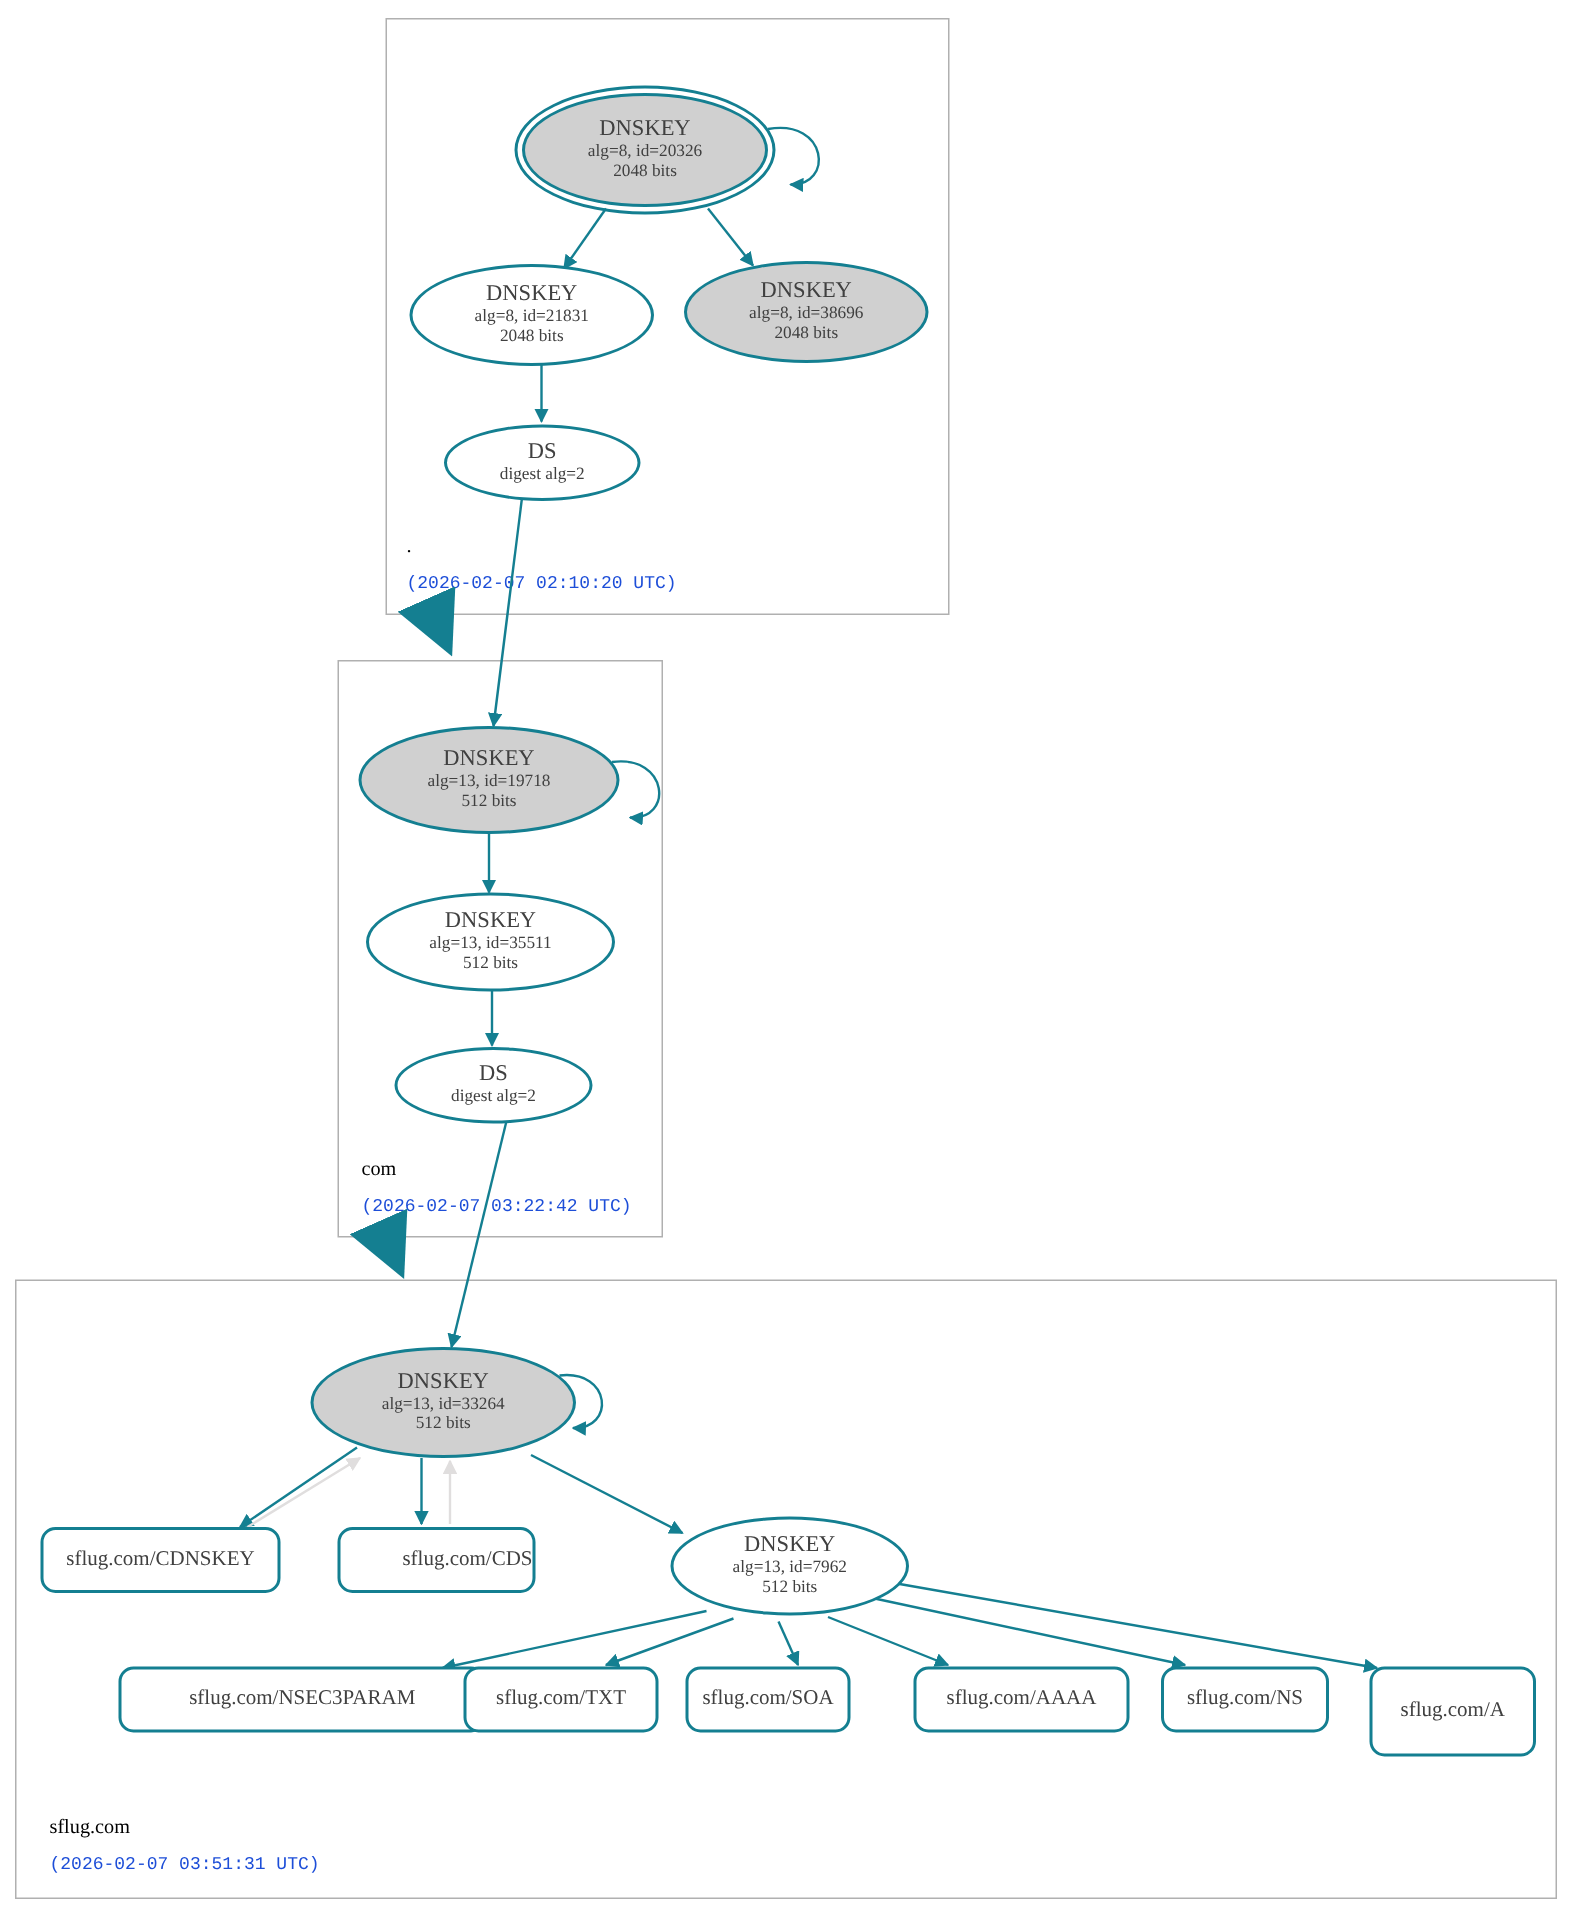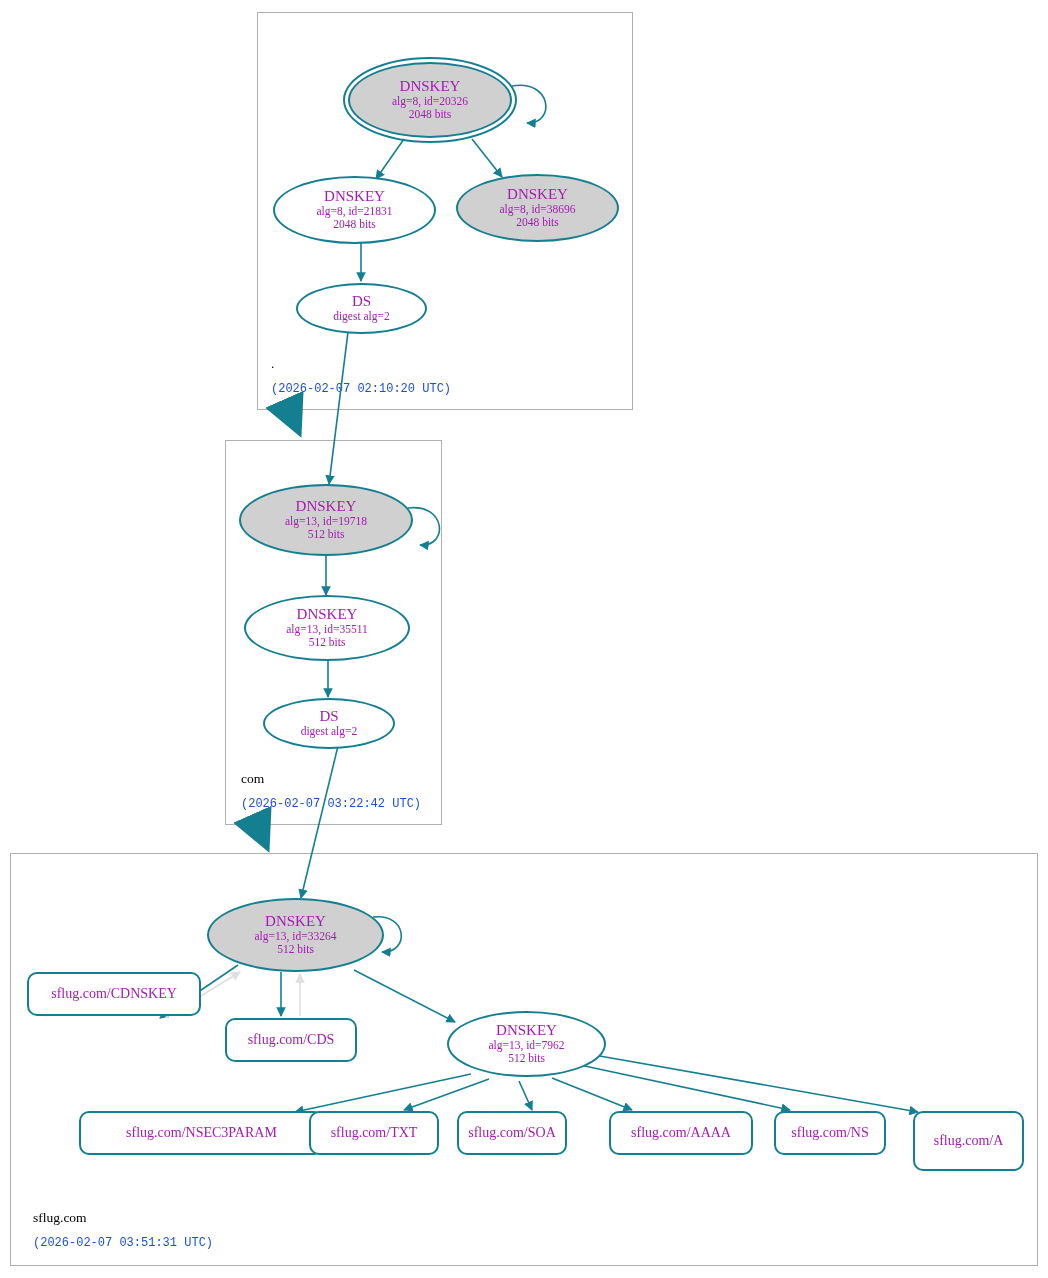--- a/index.html
+++ b/index.html
@@ -44,21 +44,21 @@
     text-align: right;
   }
   .node {
     position: absolute;
     box-sizing: border-box;
     display: flex;
     flex-direction: column;
     align-items: center;
     justify-content: center;
     text-align: center;
-    color: #a21caf;
+    color: #404040;
     border: 2px solid #147f91;
     background: #ffffff;
   }
   .node.ellipse { border-radius: 50%; }
   .node.filled { background: #d0d0d0; }
   .node.rrect { border-radius: 10px; }
   .node .l1 {
     font-size: 15px;
     line-height: 1.05;
     font-family: "Liberation Serif", serif;
@@ -201,25 +201,25 @@
     <div class="l2">alg=13, id=33264</div>
     <div class="l3">512 bits</div>
   </div>
 
   <div class="node ellipse" style="left:447px; top:1011px; width:159px; height:66px;">
     <div class="l1">DNSKEY</div>
     <div class="l2">alg=13, id=7962</div>
     <div class="l3">512 bits</div>
   </div>
 
-  <div class="node rrect" style="left:27px; top:972px; width:174px; height:44px;">
+  <div class="node rrect" style="left:27px; top:1018px; width:160px; height:44px;">
     <div class="l1">sflug.com/CDNSKEY</div>
   </div>
 
-  <div class="node rrect" style="left:225px; top:1018px; width:132px; height:44px;">
+  <div class="node rrect" style="left:225px; top:1018px; width:132px; height:44px;align-items:flex-end;">
     <div class="l1">sflug.com/CDS</div>
   </div>
 
   <div class="node rrect" style="left:79px; top:1111px; width:245px; height:44px;">
     <div class="l1">sflug.com/NSEC3PARAM</div>
   </div>
 
   <div class="node rrect" style="left:309px; top:1111px; width:130px; height:44px;">
     <div class="l1">sflug.com/TXT</div>
   </div>

